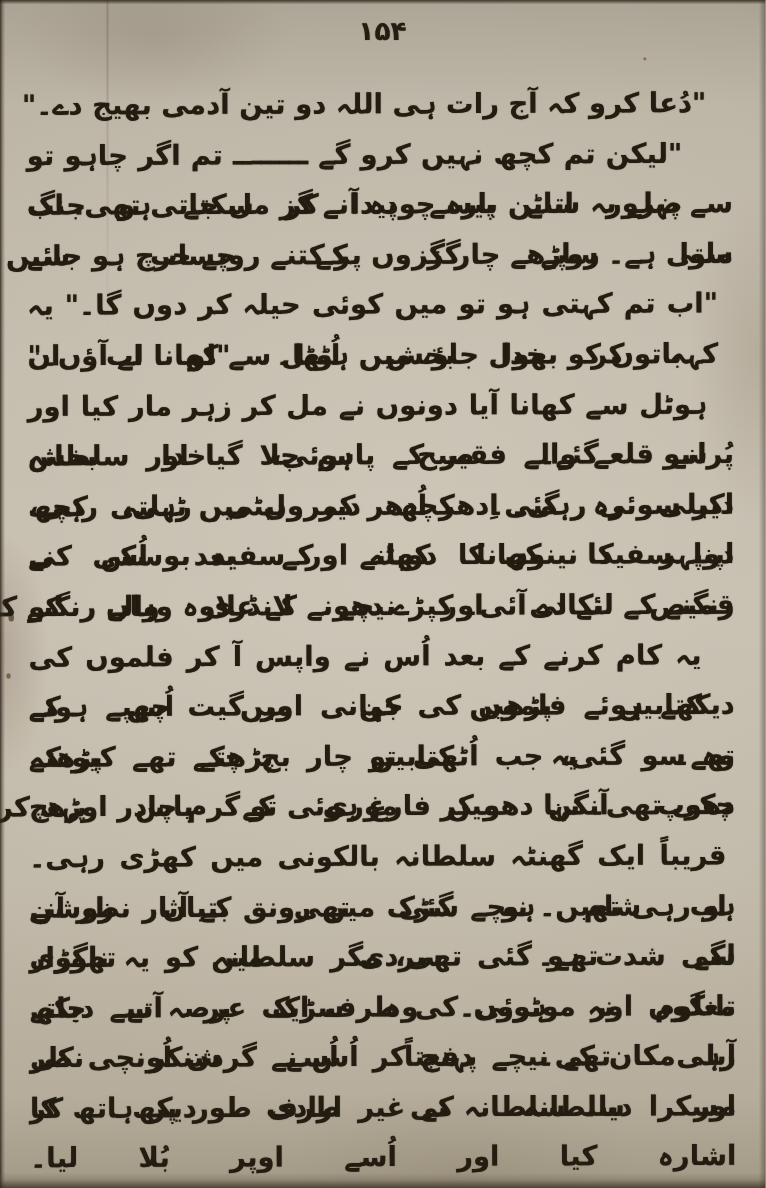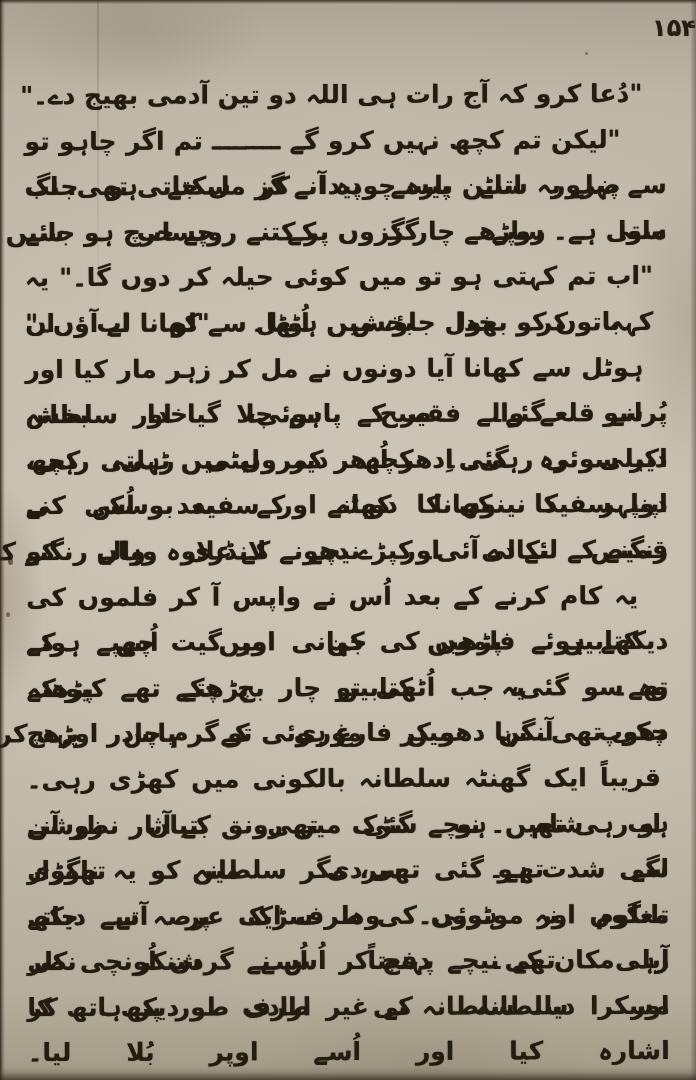--- a/index.html
+++ b/index.html
@@ -34,20 +34,21 @@
   .crease{position:absolute;left:97px;top:0;width:2px;height:310px;pointer-events:none;
     background:linear-gradient(180deg,rgba(88,76,56,0.28),rgba(88,76,56,0.05) 80%,rgba(88,76,56,0));}
   .speck{position:absolute;border-radius:50%;pointer-events:none;background:#4a3524;}
   .speck.s1{left:8px;top:558px;width:5px;height:7px;opacity:.7;}
   .speck.s2{left:6px;top:612px;width:4px;height:5px;opacity:.6;}
   .speck.s3{left:585px;top:52px;width:3px;height:3px;opacity:.5;}
   .speck.s4{left:128px;top:1044px;width:3px;height:3px;opacity:.4;}
 
   .page-number{
     position:absolute;top:14px;left:0;width:100%;
+    text-align:center;
     font-size:24px;font-weight:bold;color:#241d11;
     text-shadow:0 0 1px rgba(32,24,12,0.6);
     letter-spacing:2px;
   }
   .text-block{
     position:absolute;top:72px;left:26px;right:28px;
     direction:rtl;
     transform:rotate(-0.2deg);
     color:#231c10;
   }

